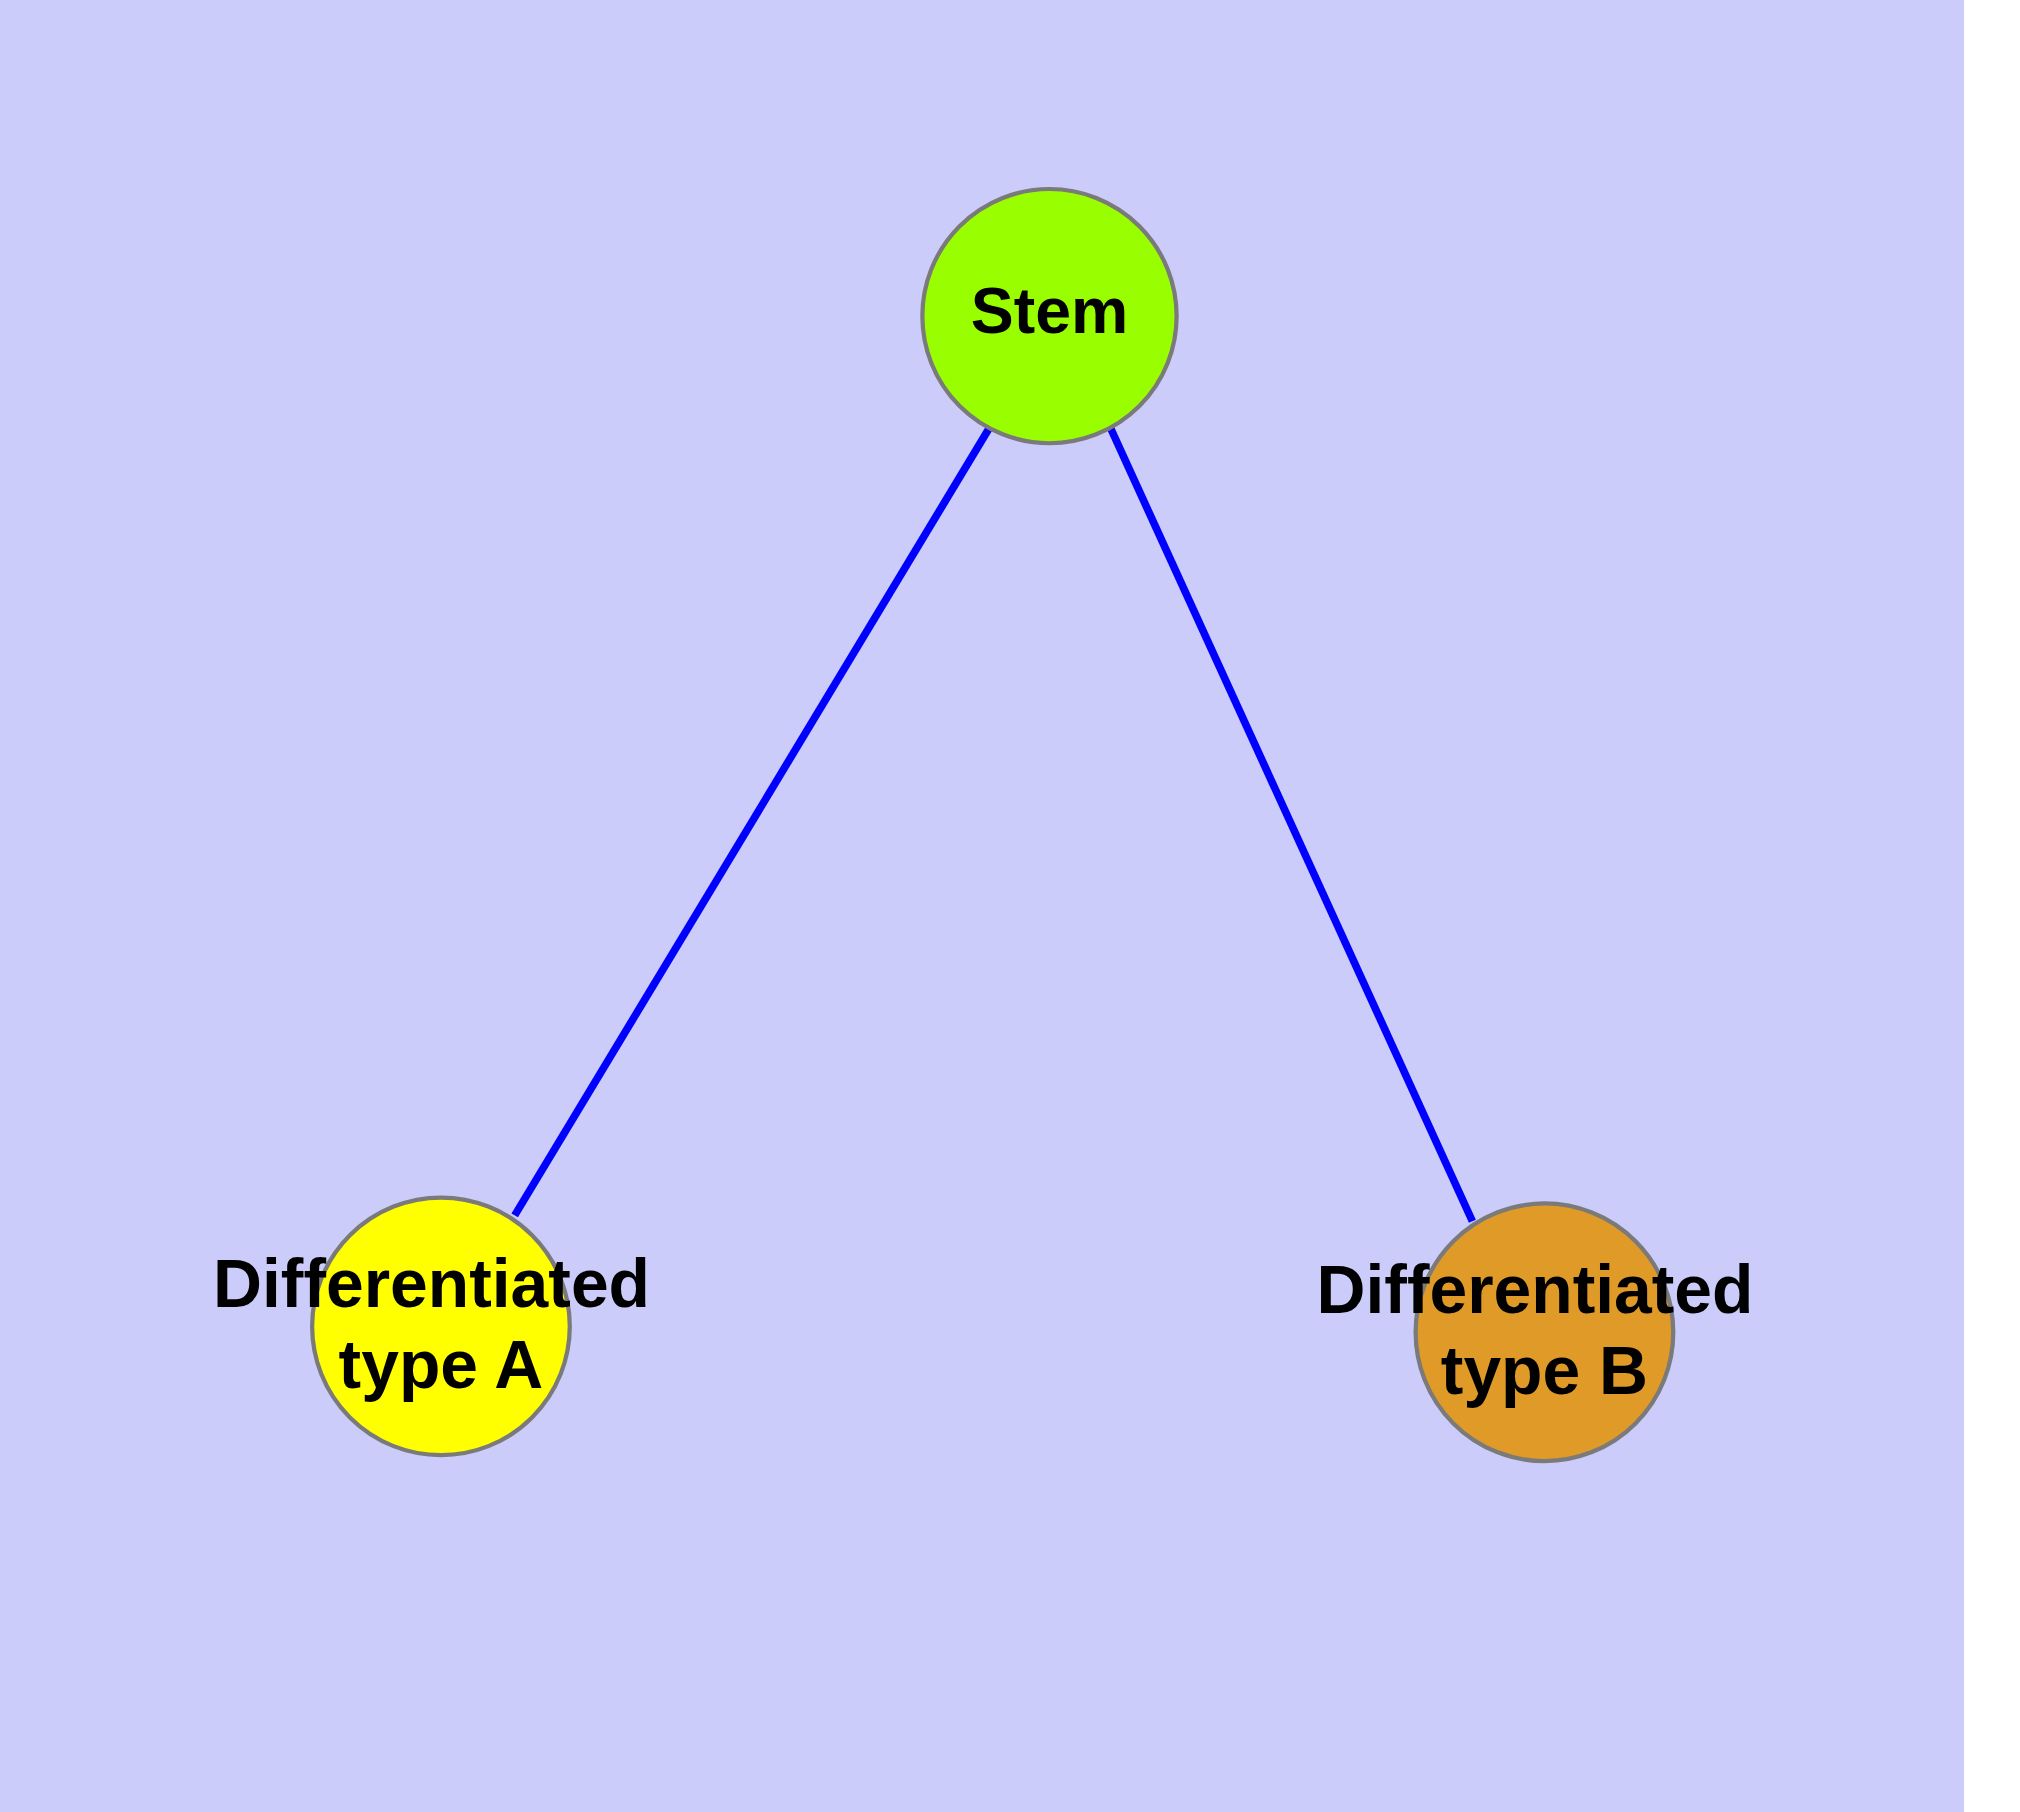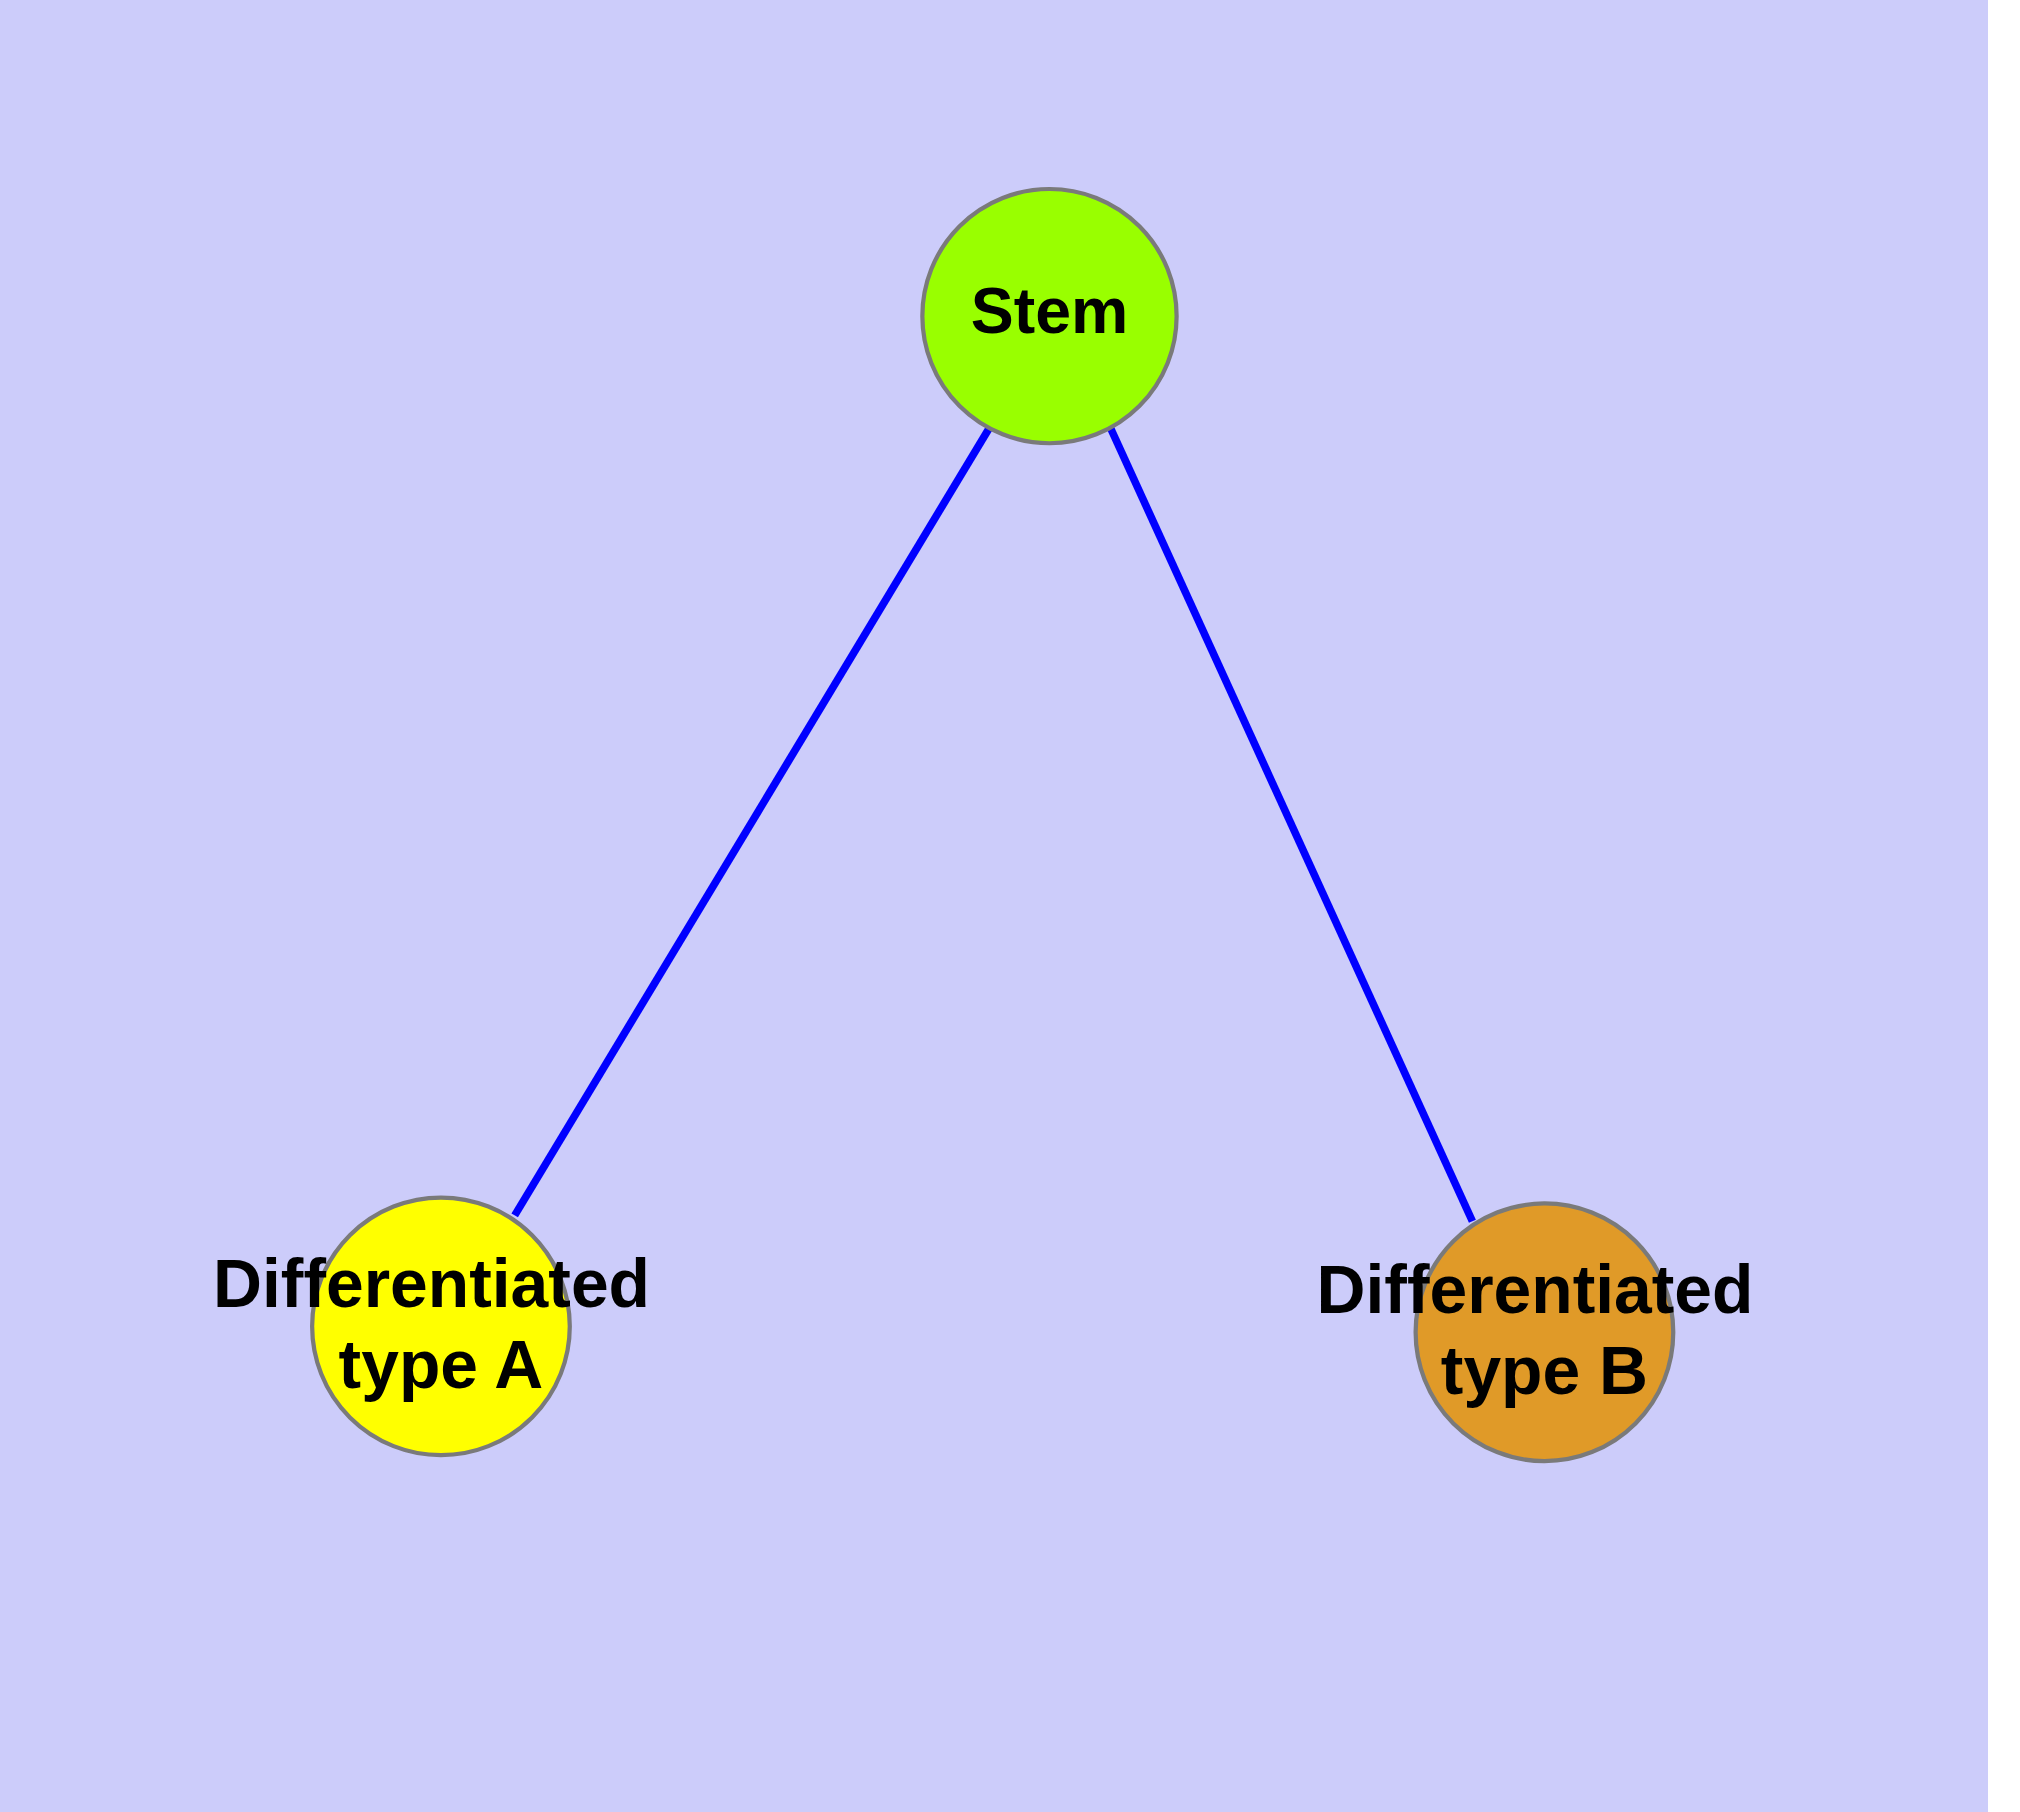--- a/index.html
+++ b/index.html
@@ -41,21 +41,21 @@
     text-anchor: middle;
     dominant-baseline: middle;
   }
   .label-stem   { font-size: 76px; }
   .label-diffA  { font-size: 80px; }
   .label-diffB  { font-size: 80px; }
 </style>
 </head>
 <body>
 
-<div id="canvas" style="background: rgb(204, 204, 250); width: 1964px; height: 1812px; padding-left: 24px;">
+<div id="canvas" style="background: rgb(204, 204, 250); width: 1964px; height: 1812px;">
   <svg id="graph-svg" viewBox="0 0 2384 2138" xmlns="http://www.w3.org/2000/svg">
 
     <rect x="0" y="0" width="2384" height="2138" fill="#ccccfa"></rect>
 
     <g>
       <line class="edge-line" x1="1167" y1="505" x2="607" y2="1434" stroke="#0000ff" stroke-width="9"></line>
       <line class="edge-line" x1="1310" y1="505" x2="1737" y2="1441" stroke="#0000ff" stroke-width="9"></line>
     </g>
 
     <g>

